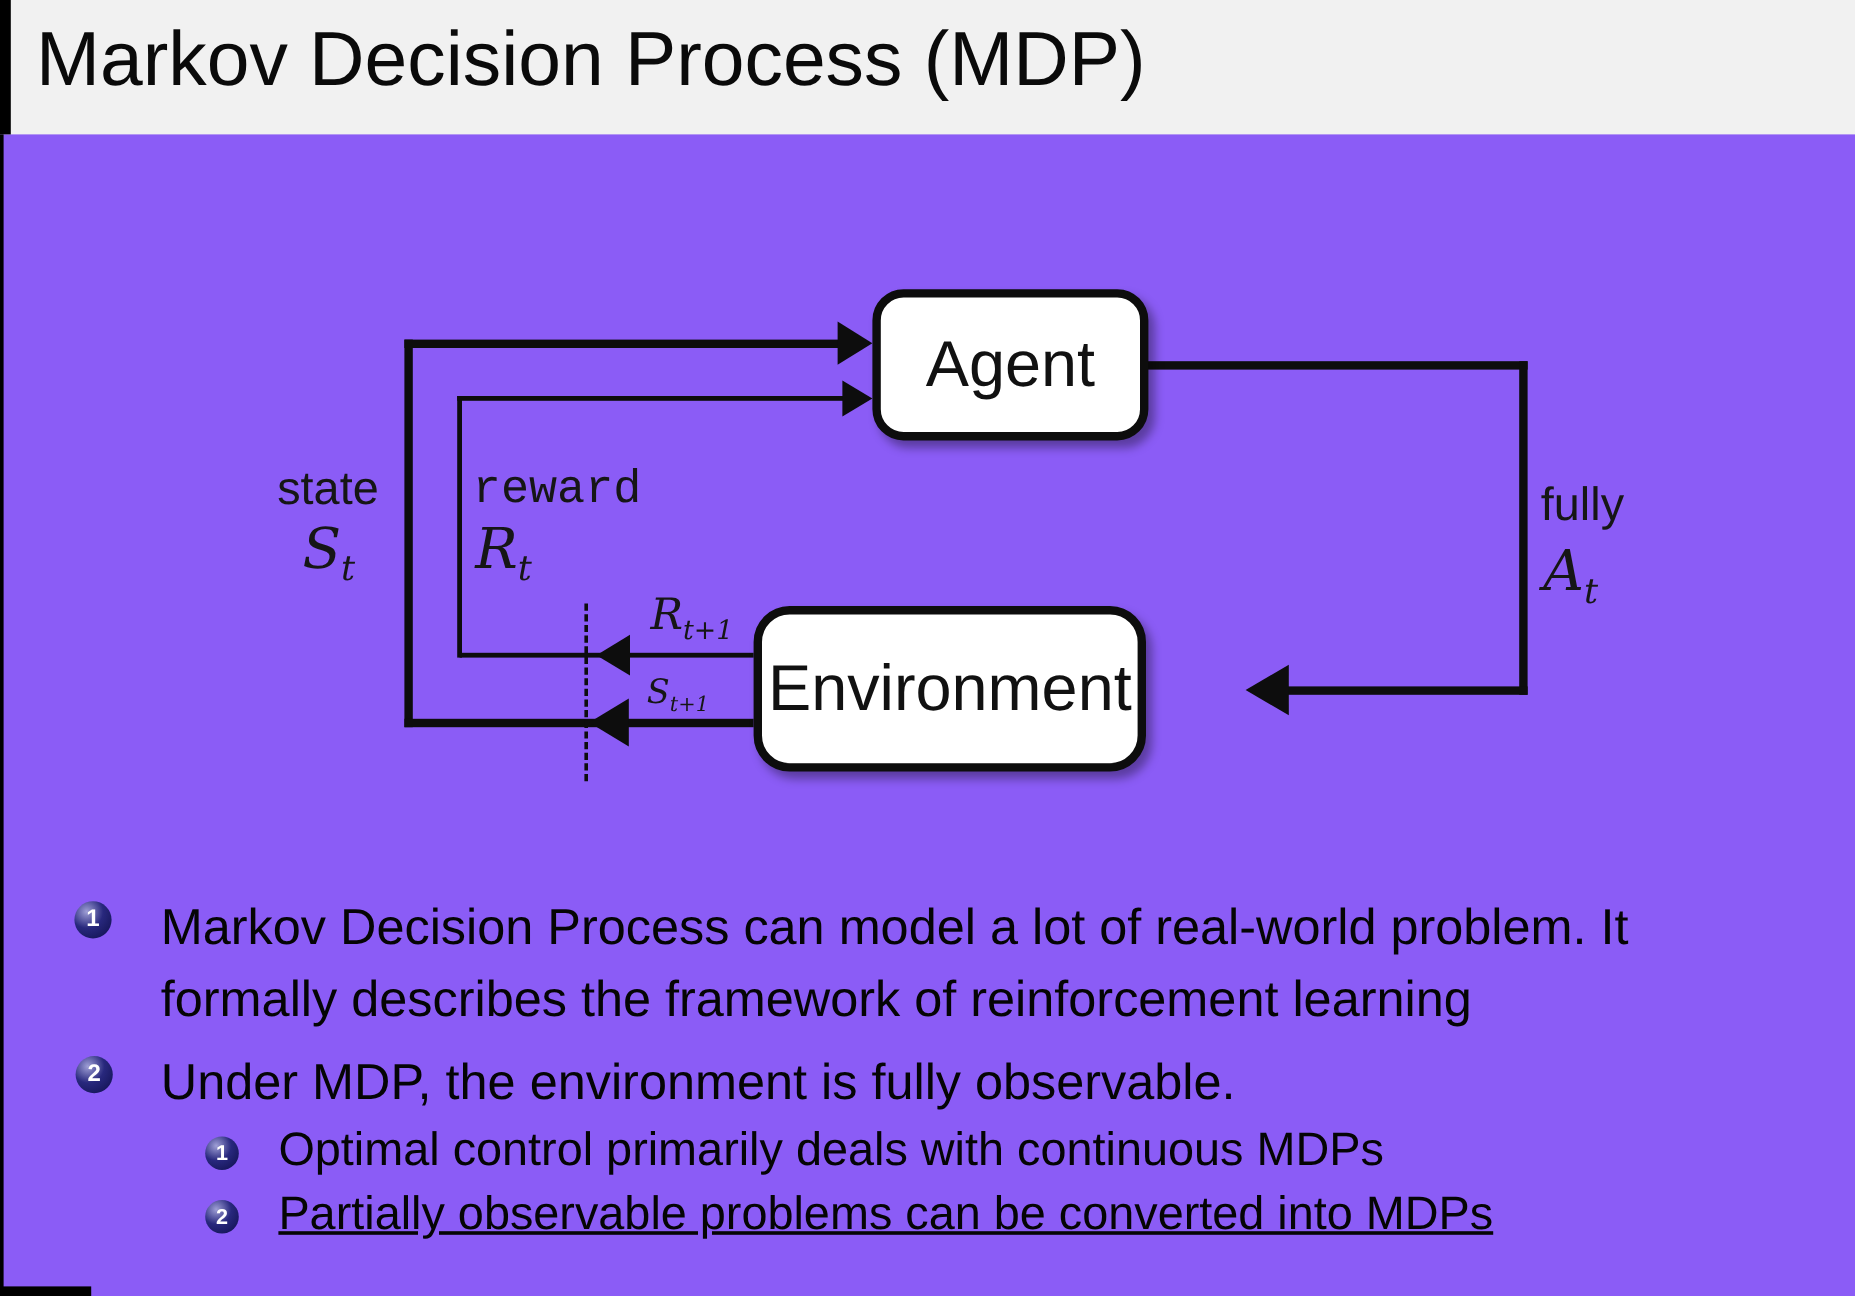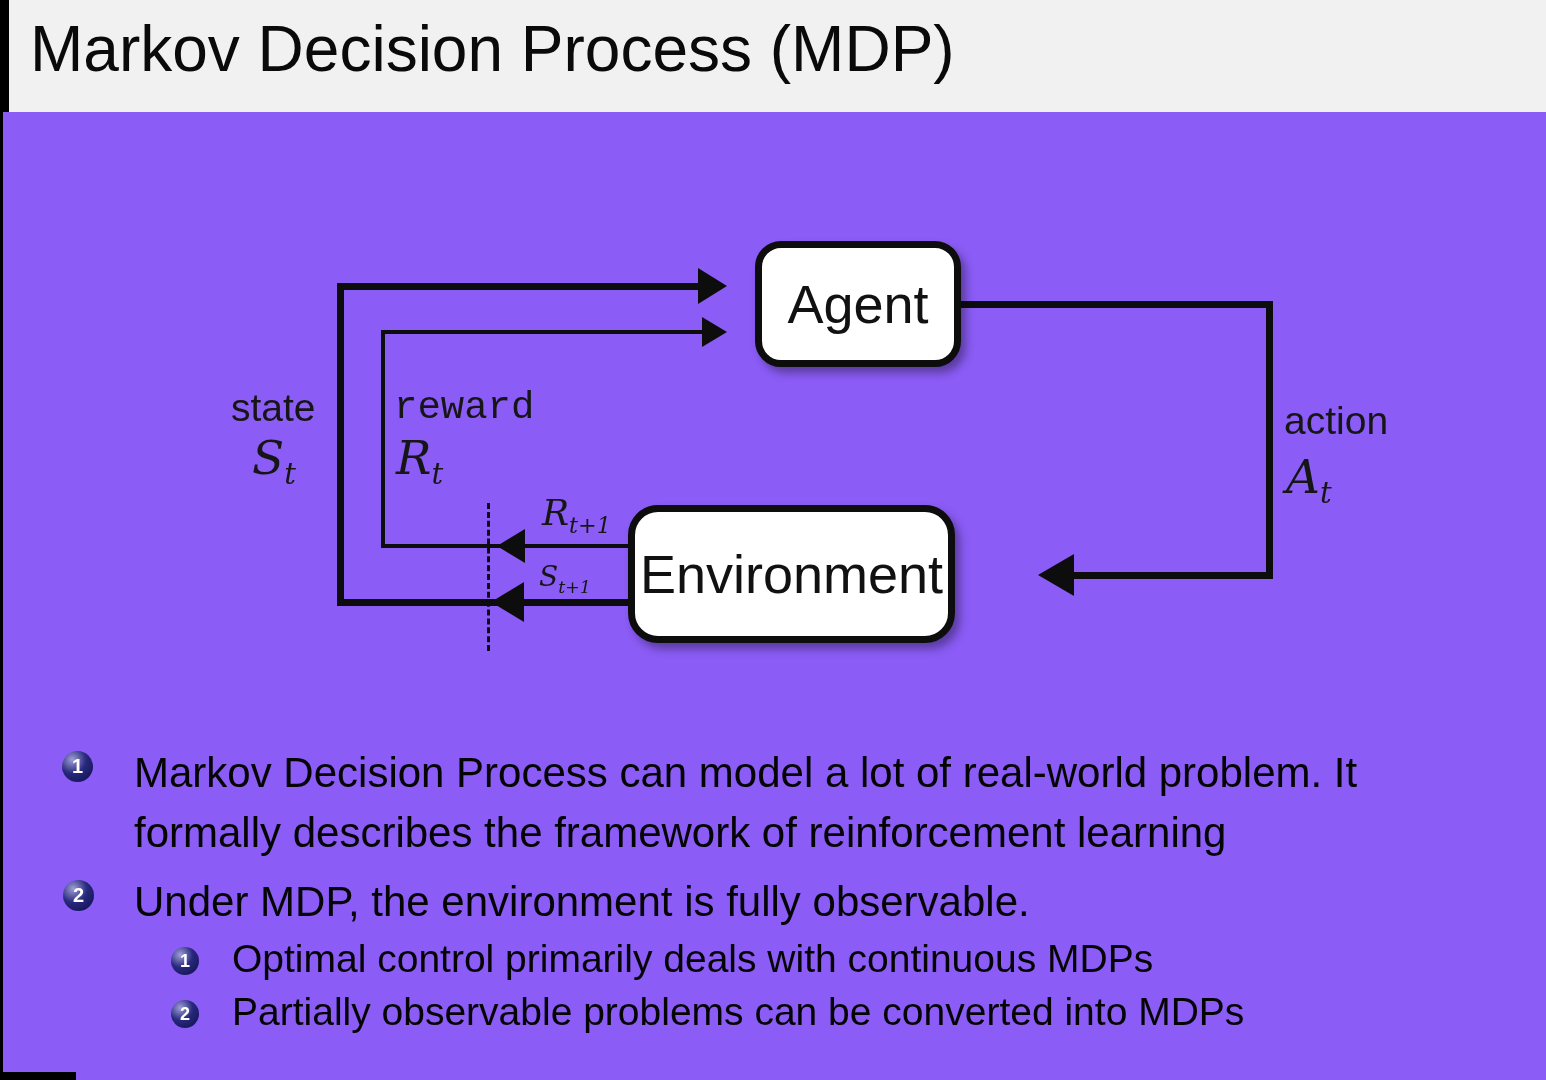--- a/index.html
+++ b/index.html
@@ -38,21 +38,21 @@
   .left-edge-line{position:absolute;left:0;top:112px;width:3px;height:968px;background:#000;}
   .bottom-left-bar{position:absolute;left:0;top:1072px;width:76px;height:8px;background:#000;}
 
   
   .node{
     position:absolute;background:#fff;border:7px solid var(--line);
     display:flex;align-items:center;justify-content:center;
     box-shadow:5px 6px 8px rgba(0,0,0,0.35);
     font-size:54px;color:#111;white-space:nowrap;
   }
-  .node-agent{left:755px;top:241px;width:206px;height:126px;border-radius:26px;}
+  .node-agent{left:727px;top:241px;width:230px;height:126px;border-radius:26px;}
   .node-env{left:628px;top:505px;width:327px;height:138px;border-radius:30px;}
 
   .ln{position:absolute;background:var(--line);}
   .ln-state-v{left:337px;top:283px;width:7px;height:323px;}
   .ln-state-h-top{left:337px;top:283px;width:363px;height:7px;}
   .ln-reward-v{left:381px;top:330px;width:4px;height:218px;}
   .ln-reward-h-top{left:381px;top:330px;width:322px;height:4px;}
   .ln-reward-h-bot{left:383px;top:544px;width:245px;height:4px;}
   .ln-state-h-bot{left:337px;top:599px;width:291px;height:7px;}
   .ln-action-h-top{left:933px;top:301px;width:340px;height:7px;}
@@ -100,21 +100,21 @@
   .ball-1{left:62px;top:751px;}
   .ball-2{left:63px;top:880px;}
   .ball-s1{left:171px;top:947px;}
   .ball-s2{left:171px;top:1000px;}
 
   .btext{position:absolute;font-size:42px;line-height:60px;color:#050505;white-space:nowrap;}
   .btext-1{left:134px;top:743px;}
   .btext-2{left:134px;top:872px;}
   .stext{position:absolute;font-size:39px;color:#050505;white-space:nowrap;}
   .stext-1{left:232px;top:937px;}
-  .stext-2{left:232px;top:990px;}
+  .stext-2{left:232px;top:990px;text-decoration:underline;}
 </style>
 </head>
 <body>
 
 <div class="slide">
 
   <div class="titlebar">
     <div class="title-left-strip"></div>
     <div class="page-title">Markov Decision Process (MDP)</div>
   </div>
@@ -150,21 +150,21 @@
     <div class="node node-env">
       <span>Environment</span>
     </div>
 
     <div class="diag-label lbl-state">state</div>
     <div class="math m-state"><span>S</span><sub>t</sub></div>
 
     <div class="diag-label lbl-reward">reward</div>
     <div class="math m-reward"><span>R</span><sub>t</sub></div>
 
-    <div class="diag-label lbl-action">action</div>
+    <div class="diag-label lbl-action">fully</div>
     <div class="math m-action"><span>A</span><sub>t</sub></div>
 
     <div class="math m-next-reward"><span>R</span><sub>t+1</sub></div>
     <div class="math m-next-state"><span>S</span><sub>t+1</sub></div>
   </div>
 
   <div>
 
     <div class="ball ball-l1 ball-1">
         <span>1</span>

